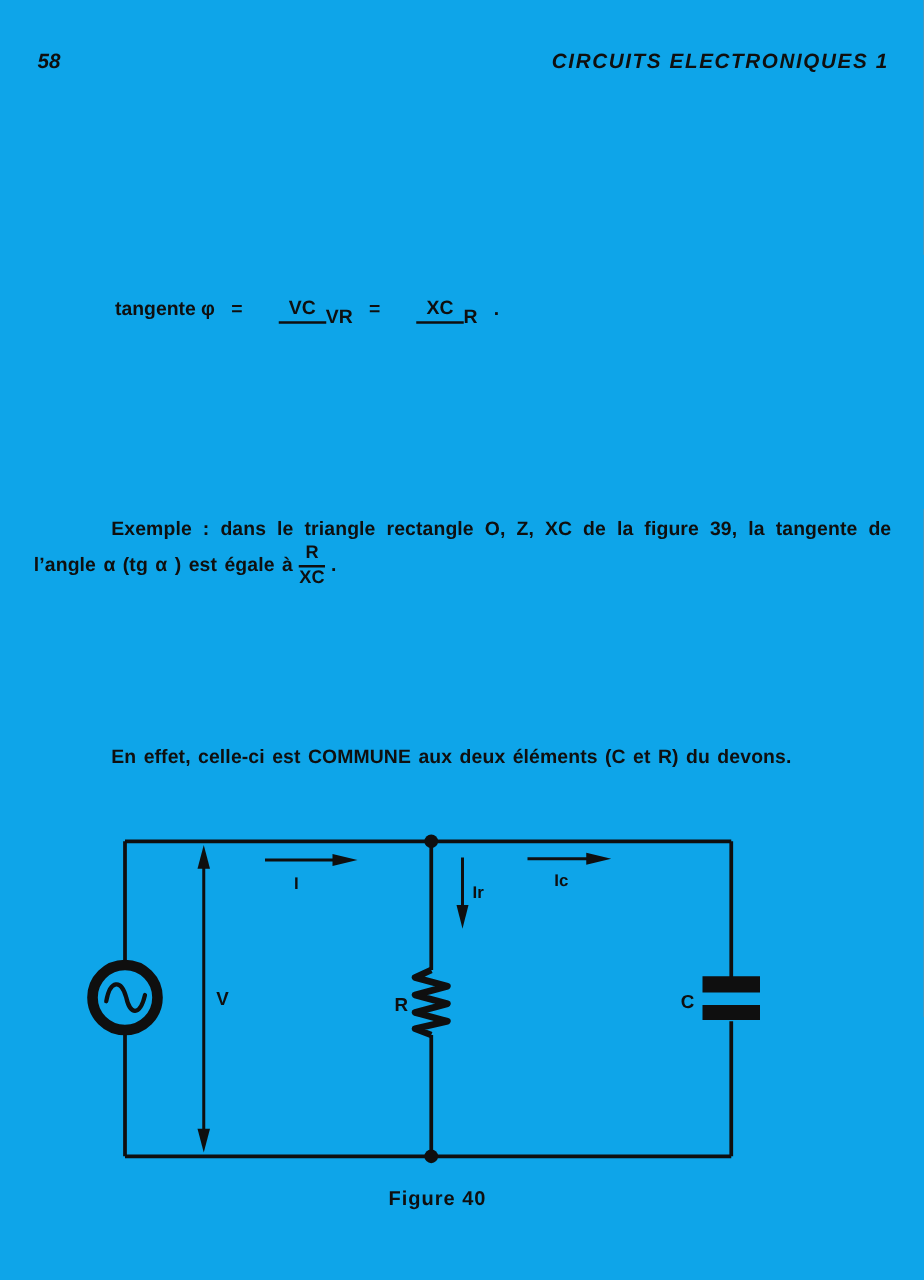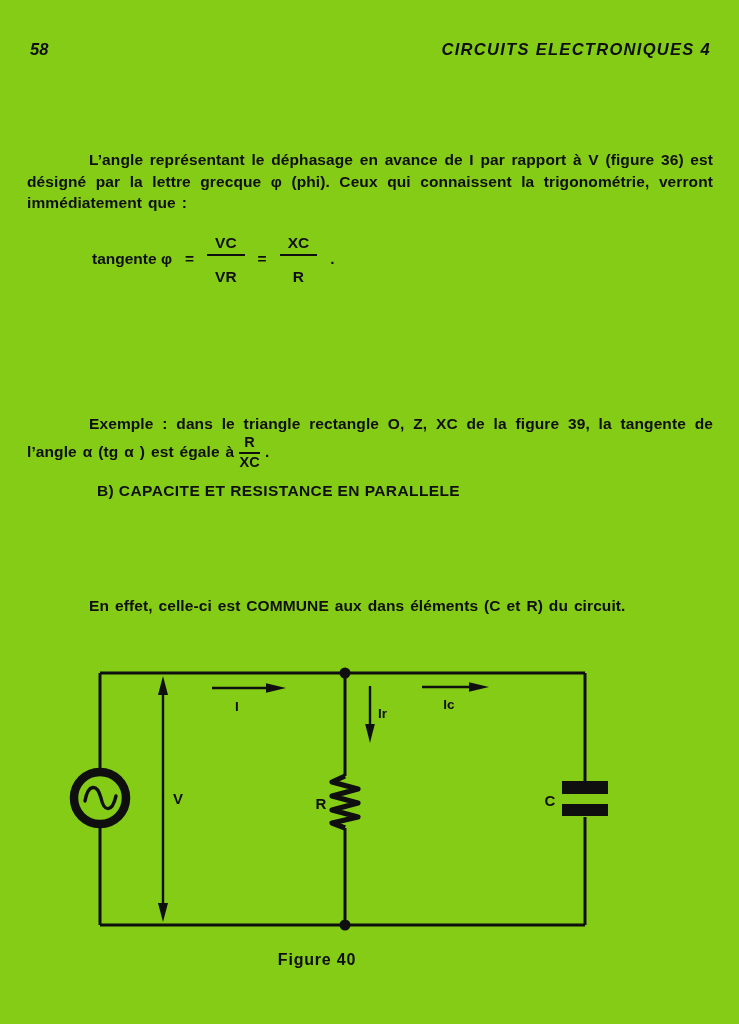--- a/index.html
+++ b/index.html
@@ -1,64 +1,63 @@
 <!DOCTYPE html>
 <html><head>
 <meta charset="utf-8">
 <style>
   html,body { margin:0; padding:0; background:#888; }
   .page {
     position:relative; width:739px; height:1024px; margin:0 auto;
-    background:#84cc16; color:#0f0f0f; overflow:hidden;
+    background:#0ea5e9; color:#0f0f0f; overflow:hidden;
     font-family:"Liberation Sans","DejaVu Sans",sans-serif; font-weight:700;
   }
   .hdr {
     position:absolute; top:40px; left:30px; right:28px;
     display:flex; justify-content:space-between; align-items:baseline;
     font-style:italic; font-size:16.5px;
   }
   .hdr .title { letter-spacing:1.3px; }
   .para {
     position:absolute; left:27px; width:686px;
     text-align:justify; font-size:15.5px; line-height:21.7px;
     text-indent:62px; letter-spacing:0.1px; word-spacing:1.5px;
   }
   #p1{top:149px} #p2{top:327px} #p3{top:413px} #p4{top:531px} #p5{top:595px}
   .heading { position:absolute; left:97px; top:482px; font-size:15.5px; letter-spacing:0.4px; }
   .formula {
     position:absolute; left:92px; top:233px;
     display:flex; align-items:center; gap:13px; font-size:15.5px;
   }
-  .frac { display:inline-flex; flex-direction:column; align-items:center;
-          line-height:1.15; text-indent:0; vertical-align:middle; }
+  .frac { display:inline-flex; align-items:center;
+          line-height:1.15; text-indent:0; vertical-align:middle;margin-left:16px; }
   .frac .num { border-bottom:2.2px solid #0f0f0f; padding:1px 8px 2px; }
   .frac .den { padding-top:12px; }
   .frac-inline { display:inline-flex; flex-direction:column; align-items:center;
           line-height:1.1; text-indent:0; vertical-align:middle; margin:0 5px;
           font-size:14.5px; }
   .frac-inline .num { border-bottom:2.2px solid #0f0f0f; padding:0 5px 1px; }
   .frac-inline .den { padding-top:1px; }
   .caption { position:absolute; top:951px; left:0; width:634px;
-             text-align:center; font-size:16px; letter-spacing:0.8px; }
+             text-align:center; font-size:16px; letter-spacing:0.8px;padding-left:33px; }
   .circuit { position:absolute; top:650px; left:0; }
   .circuit text { font-weight:700; fill:#0f0f0f; font-family:inherit; }
   .lbl-big { font-size:15px; }
   .lbl-sm  { font-size:13.5px; }
 </style>
 </head>
 <body>
 
 <div class="page">
 
   <div class="hdr">
     <span>58</span>
-    <span class="title">CIRCUITS ELECTRONIQUES 4</span>
+    <span class="title">CIRCUITS ELECTRONIQUES 1</span>
   </div>
 
-  <div class="para" id="p1">L’angle représentant le déphasage en avance de I par rapport à V (figure 36) est désigné par la lettre grecque φ  (phi). Ceux qui connaissent la trigonométrie, verront immédiatement que :</div>
 
   <div class="formula">
     <span>tangente φ</span>
     <span>=</span>
     <span class="frac">
       <span class="num">VC</span>
       <span class="den">VR</span>
     </span>
     <span>=</span>
     <span class="frac">
@@ -69,24 +68,23 @@
   </div>
 
 
   <div class="para" id="p3">
     <span>Exemple : dans le triangle rectangle O, Z, XC de la figure 39, la tangente de l’angle α  (tg α ) est égale à</span><span class="frac-inline">
         <span class="num">R</span>
         <span class="den">XC</span>
       </span><span>.</span>
   </div>
 
-  <div class="heading">B) CAPACITE ET RESISTANCE EN PARALLELE</div>
 
 
-  <div class="para" id="p5">En effet, celle-ci est COMMUNE aux dans éléments (C et R) du circuit.</div>
+  <div class="para" id="p5">En effet, celle-ci est COMMUNE aux deux éléments (C et R) du devons.</div>
 
   <svg class="circuit" width="739" height="300" viewBox="0 0 739 300">
     <g stroke="#0f0f0f" stroke-width="3" fill="none">
 
       <path d="M100 23 H585"></path>
       <path d="M100 275 H585"></path>
       <path d="M100 23 V123"></path>
       <path d="M100 173 V275"></path>
       <path d="M585 23 V133"></path>
       <path d="M585 167 V275"></path>

